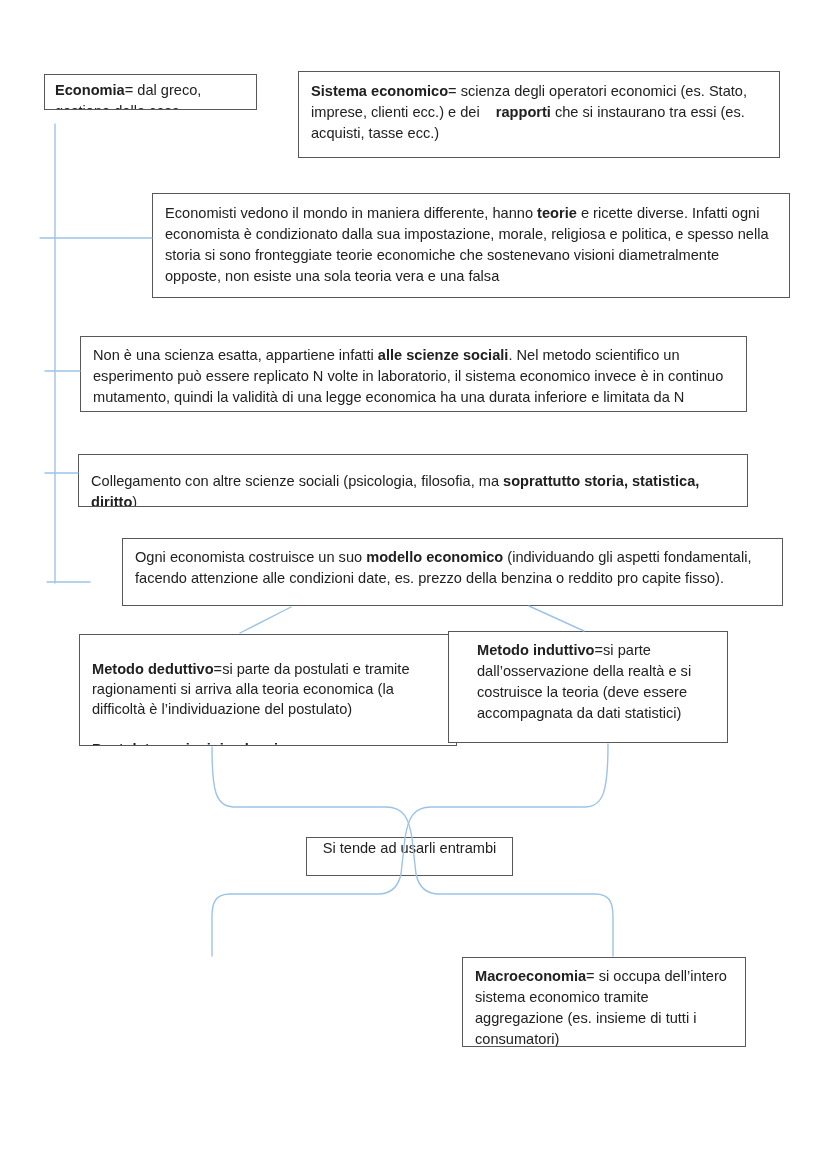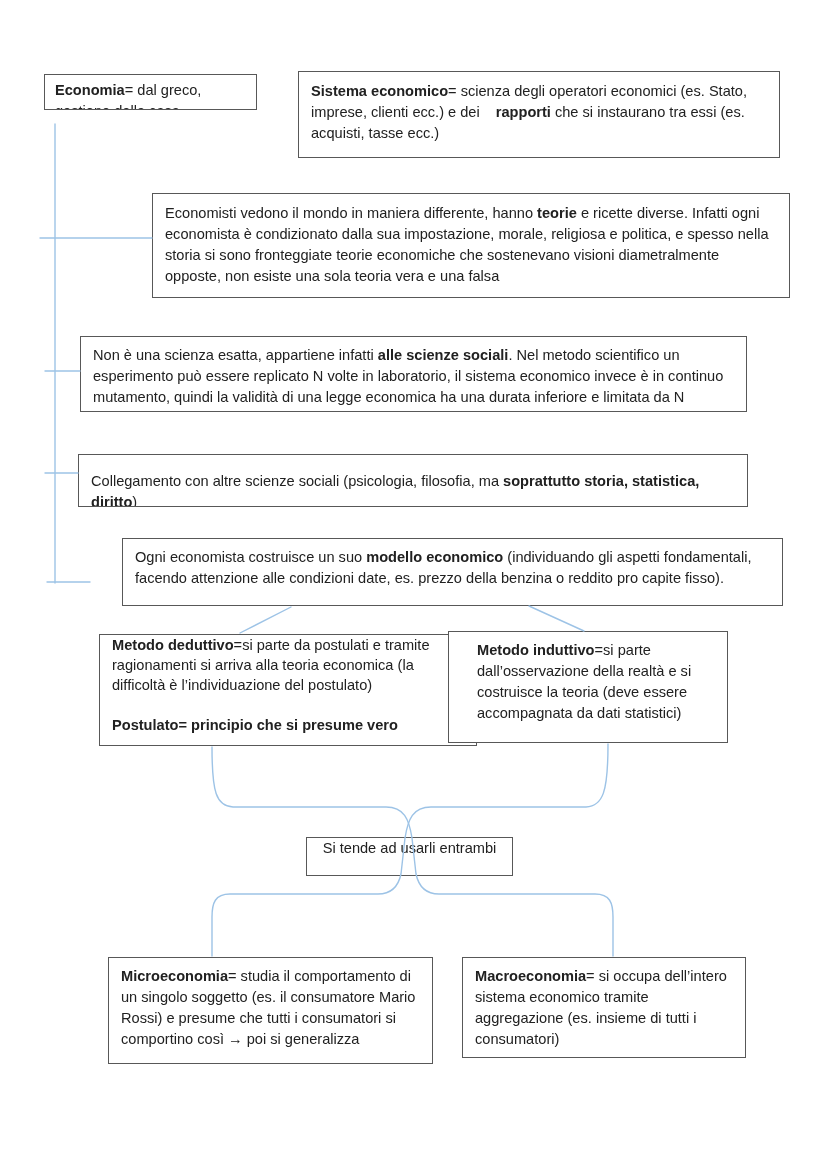--- a/index.html
+++ b/index.html
@@ -24,25 +24,25 @@
     z-index: 1;
   }
   .tbox span { font-weight: 400; }
   
   #box-economia        { left: 44px;  top: 74px;  width: 213px; height: 36px;  padding: 5px 10px; }
   #box-sistema         { left: 298px; top: 71px;  width: 482px; height: 87px;  padding: 9px 12px; }
   #box-teorie          { left: 152px; top: 193px; width: 638px; height: 105px; padding: 9px 12px; }
   #box-scienze         { left: 80px;  top: 336px; width: 667px; height: 76px;  padding: 8px 12px; }
   #box-collegamento    { left: 78px;  top: 454px; width: 670px; height: 53px;  padding: 16px 12px; }
   #box-modello         { left: 90px;  top: 538px; width: 661px; height: 68px;  padding: 8px 12px; margin-left: 32px; }
-  #box-deduttivo       { left: 79px;  top: 634px; width: 378px; height: 112px; padding: 0 12px; line-height: 20px; margin-left: 20px; }
+  #box-deduttivo       { left: 79px;  top: 634px; width: 378px; height: 112px; padding: 24px 12px; line-height: 20px; }
   #box-induttivo       { left: 448px; top: 631px; width: 280px; height: 112px; padding: 8px 28px; line-height: 21px; }
   #box-entrambi        { left: 306px; top: 837px; width: 207px; height: 39px;  padding: 0 0;  text-align: center; }
   #box-micro           { left: 108px; top: 957px; width: 325px; height: 107px; padding: 8px 12px; }
-  #box-macro           { left: 462px; top: 957px; width: 284px; height: 101px; padding: 8px 12px; }
+  #box-macro           { left: 462px; top: 957px; width: 284px; height: 90px; padding: 8px 12px; }
   .connectors {
     position: absolute;
     left: 0; top: 0;
     z-index: 2;
     pointer-events: none;
   }
   .connectors path { fill: none; stroke-width: 1.4px; stroke-linecap: round; }
 </style>
 </head>
 <body>
@@ -53,21 +53,20 @@
   <div class="tbox" id="box-sistema"><span style="font-weight: 700; text-align: right;">Sistema economico</span><span>= scienza degli </span><span style="font-weight: 400;">operatori economici</span><span> (es. Stato, imprese, clienti ecc.) e dei </span><span style="font-weight: 700; padding-left: 12px;">rapporti</span><span> che si instaurano tra essi (es. acquisti, tasse ecc.)</span></div>
   <div class="tbox" id="box-teorie"><span>Economisti vedono il mondo in maniera differente, hanno </span><span style="font-weight: 700;">teorie</span><span> e ricette diverse. Infatti ogni economista è condizionato dalla sua impostazione, morale, religiosa e politica, e spesso nella storia si sono fronteggiate teorie economiche che sostenevano visioni diametralmente opposte, non esiste una sola teoria vera e una falsa</span></div>
   <div class="tbox" id="box-scienze"><span>Non è una scienza esatta, appartiene infatti </span><span style="font-weight: 700;">alle scienze sociali</span><span>. Nel metodo scientifico un esperimento può essere replicato N volte in laboratorio, il sistema economico invece è in continuo mutamento, quindi la validità di una legge economica ha una durata inferiore e limitata da N condizioni</span></div>
   <div class="tbox" id="box-collegamento"><span>Collegamento con altre scienze sociali (psicologia, filosofia, ma </span><span style="font-weight: 700;">soprattutto storia, statistica, diritto</span><span>)</span></div>
   <div class="tbox" id="box-modello"><span>Ogni economista costruisce un suo </span><span style="font-weight: 700;">modello economico</span><span> (individuando gli aspetti fondamentali, facendo attenzione alle condizioni date, es. prezzo della benzina o reddito pro capite fisso).</span></div>
   <div class="tbox" id="box-deduttivo"><span style="font-weight: 700;">Metodo deduttivo</span><span>=si parte da postulati e tramite ragionamenti si arriva alla teoria economica (la difficoltà è l’individuazione del postulato)
 
 </span><span style="font-weight: 700;">Postulato= principio che si presume vero</span></div>
   <div class="tbox" id="box-induttivo"><span style="font-weight: 700;">Metodo induttivo</span><span>=si parte dall’osservazione della realtà e si costruisce la teoria (deve essere accompagnata da dati statistici)</span></div>
   <div class="tbox" id="box-entrambi"><span>Si tende ad usarli entrambi</span></div>
-  <div class="tbox" id="box-micro"><span style="font-weight: 700;">Microeconomia</span><span>= studia il comportamento di un singolo soggetto (es. il consumatore Mario Rossi) e presume che tutti i consumatori si comportino così → poi si generalizza</span></div>
   <div class="tbox" id="box-macro"><span style="font-weight: 700;">Macroeconomia</span><span>= si occupa dell’intero sistema economico tramite aggregazione (es. insieme di tutti i consumatori)</span></div>
 
   <svg class="connectors" width="828" height="1171" viewBox="0 0 828 1171" xmlns="http://www.w3.org/2000/svg">
     <g id="connector-group">
 
       <path d="M55 124 V583" stroke="#9dc3e6"></path>
 
       <path d="M40 238 H152" stroke="#9dc3e6"></path>
       <path d="M45 371 H80" stroke="#9dc3e6"></path>
       <path d="M45 473 H78" stroke="#9dc3e6"></path>

